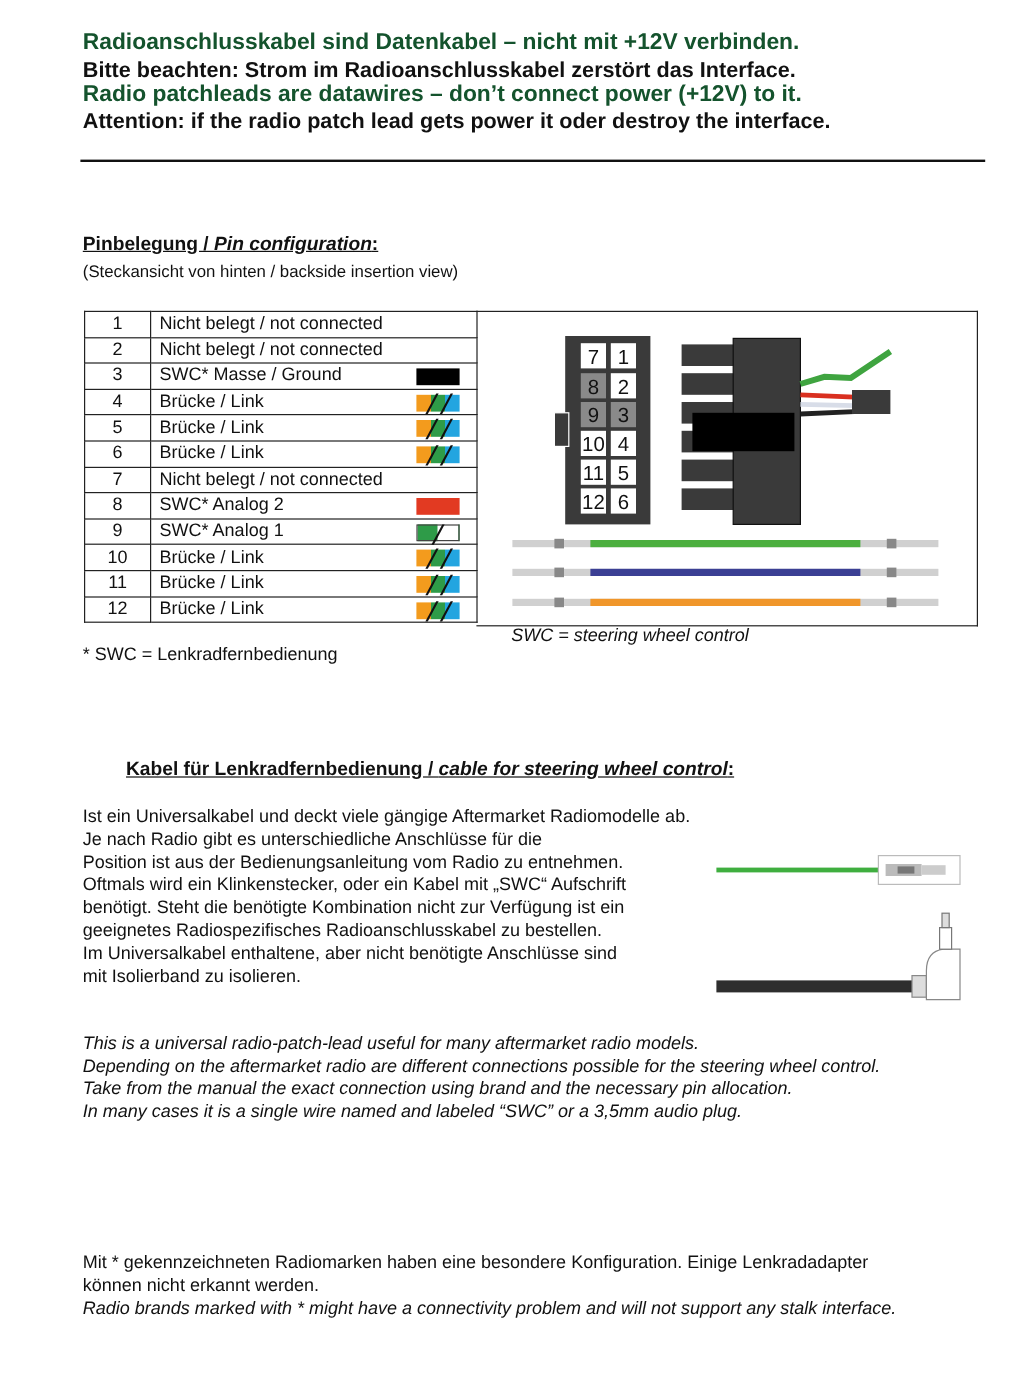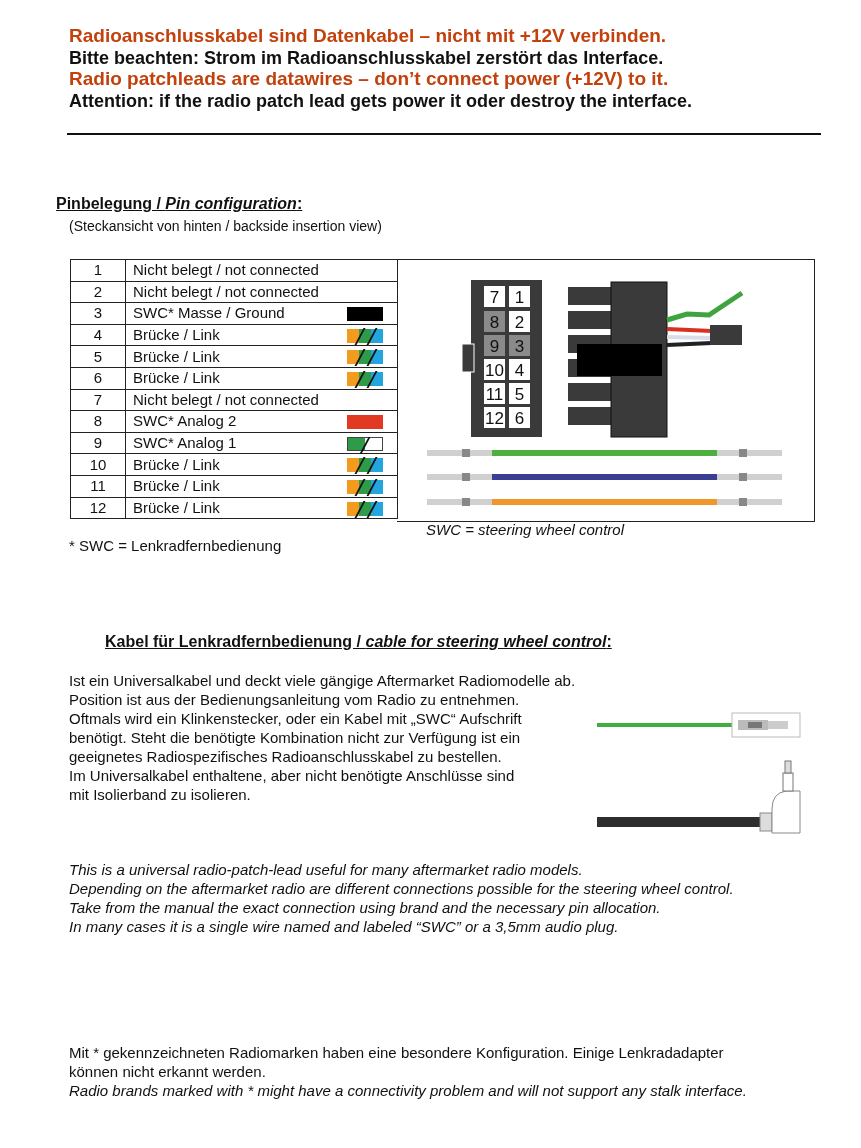--- a/index.html
+++ b/index.html
@@ -1,18 +1,18 @@
 <!DOCTYPE html>
 <html><head>
 <meta charset="utf-8">
 <style>
   html, body { margin:0; padding:0; background:#ffffff; }
   body { width:861px; height:1148px; position:relative; font-family:"Liberation Sans", sans-serif; color:#111; overflow:hidden; }
   .abs { position:absolute; }
-  .warn-red { color:#c2410c; font-weight:bold; font-size:19px; letter-spacing:0; white-space:nowrap; }
+  .warn-red { color:#14532d; font-weight:bold; font-size:19px; letter-spacing:0; white-space:nowrap; }
   .warn-black { color:#111; font-weight:bold; font-size:18px; white-space:nowrap; }
   .hr { position:absolute; left:67px; top:133px; width:754px; height:2px; background:#111; }
   .section-title { font-weight:bold; font-size:16px; text-decoration:underline; white-space:nowrap; }
   .section-title i { font-style:italic; }
   .subtitle { font-size:14px; white-space:nowrap; }
   table.pins { position:absolute; left:70px; top:259px; border-collapse:collapse; width:328px; }
   table.pins td { border:1px solid #222; height:20.6px; padding:0; font-size:15px; line-height:20px; }
   table.pins td.num { width:54px; text-align:center; }
   table.pins td.desc { padding-left:7px; position:relative; }
   .swatch { position:absolute; right:14px; top:4px; width:36px; height:14px; }
@@ -31,21 +31,21 @@
 </style>
 </head>
 <body>
 
 <div class="abs warn-red" style="left:69px;top:25px;">Radioanschlusskabel sind Datenkabel – nicht mit +12V verbinden.</div>
 <div class="abs warn-black" style="left:69px;top:48px;">Bitte beachten: Strom im Radioanschlusskabel zerstört das Interface.</div>
 <div class="abs warn-red" style="left:69px;top:68px;">Radio patchleads are datawires – don’t connect power (+12V) to it.</div>
 <div class="abs warn-black" style="left:69px;top:91px;">Attention: if the radio patch lead gets power it oder destroy the interface.</div>
 <div class="hr"></div>
 
-<div class="abs section-title" style="left:56px;top:195px;"><span>Pinbelegung / </span><i>Pin configuration</i><span>:</span></div>
+<div class="abs section-title" style="left:69px;top:195px;"><span>Pinbelegung / </span><i>Pin configuration</i><span>:</span></div>
 <div class="abs subtitle" style="left:69px;top:218px;">(Steckansicht von hinten / backside insertion view)</div>
 
 <table class="pins">
   <tbody>
     <tr>
         <td class="num">1</td>
         <td class="desc"><span>Nicht belegt / not connected</span></td>
       </tr>
     <tr>
         <td class="num">2</td>
@@ -158,20 +158,21 @@
   </svg>
 </div>
 
 <div class="abs footnote" style="left:69px;top:521px;margin-top:16px;">* SWC = Lenkradfernbedienung</div>
 <div class="abs footnote" style="left:426px;top:521px;font-style:italic;">SWC = steering wheel control</div>
 
 <div class="abs section-title" style="left:69px;top:633px;margin-left:36px;"><span>Kabel für Lenkradfernbedienung / </span><i>cable for steering wheel control</i><span>:</span></div>
 
 <div class="abs body-text" style="left:69px;top:671px;width:540px;">
   <div>Ist ein Universalkabel und deckt viele gängige Aftermarket Radiomodelle ab.</div>
+  <div>Je nach Radio gibt es unterschiedliche Anschlüsse für die</div>
   <div>Position ist aus der Bedienungsanleitung vom Radio zu entnehmen.</div>
   <div>Oftmals wird ein Klinkenstecker, oder ein Kabel mit „SWC“ Aufschrift</div>
   <div>benötigt. Steht die benötigte Kombination nicht zur Verfügung ist ein</div>
   <div>geeignetes Radiospezifisches Radioanschlusskabel zu bestellen.</div>
   <div>Im Universalkabel enthaltene, aber nicht benötigte Anschlüsse sind</div>
   <div>mit Isolierband zu isolieren.</div>
 </div>
 
 <svg class="abs" style="left:590px;top:705px;" width="220" height="135" viewBox="0 0 220 135">
   <rect x="7" y="18" width="140" height="4" fill="#3fae3f"></rect>

